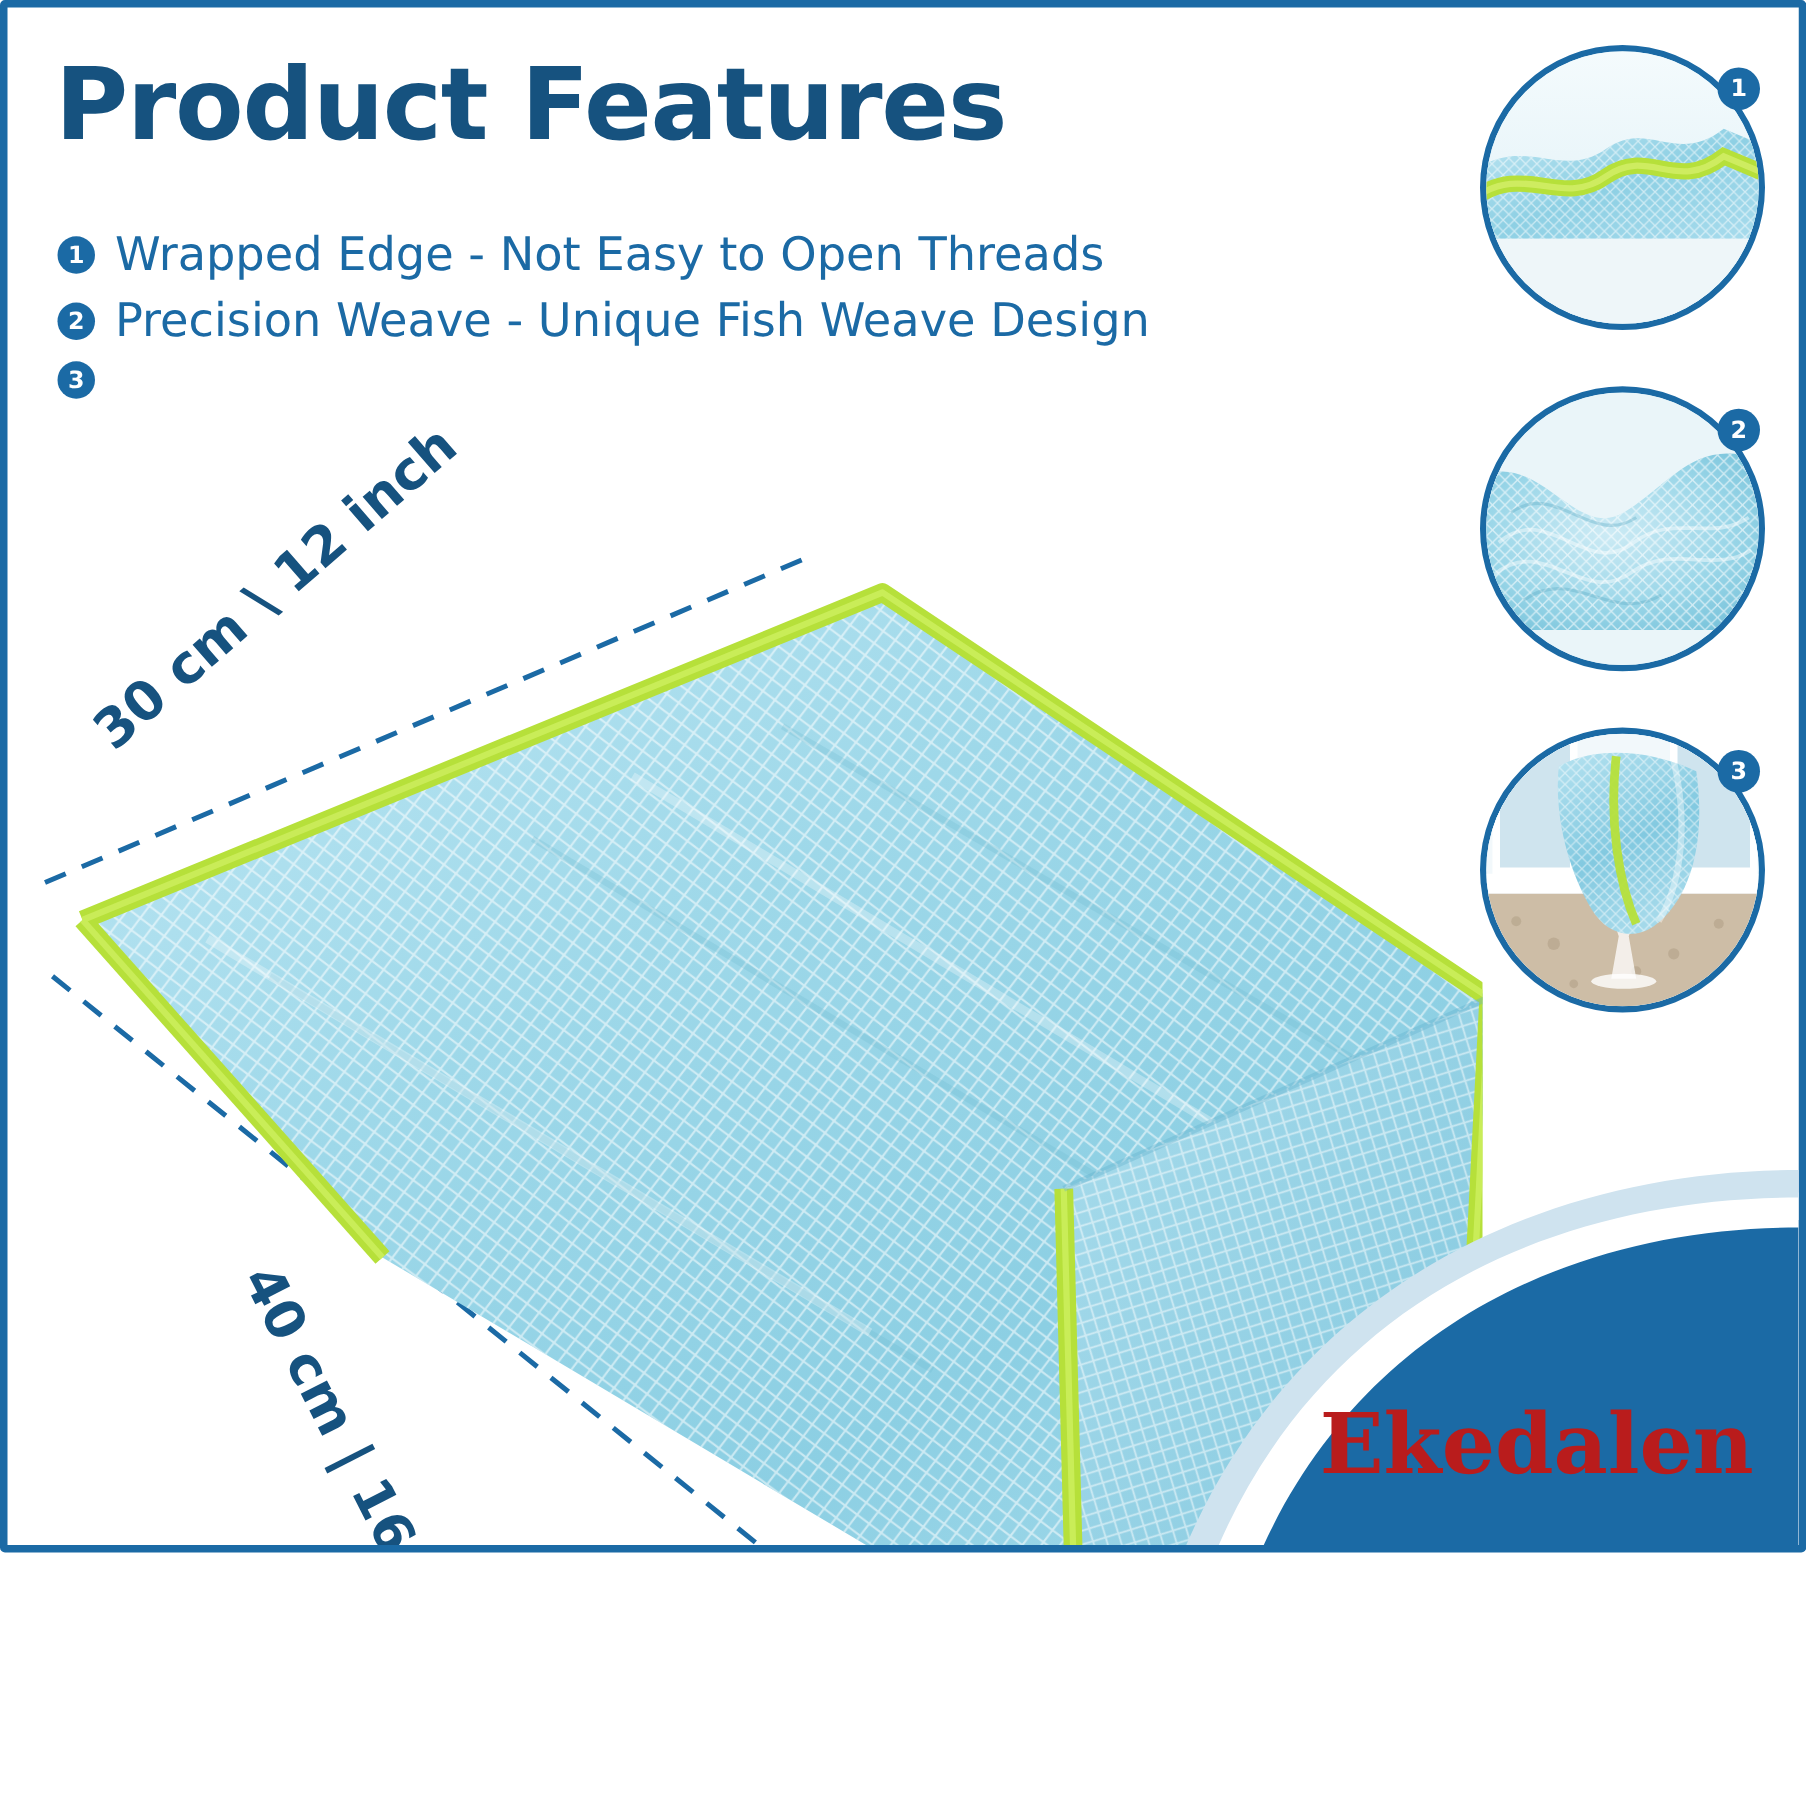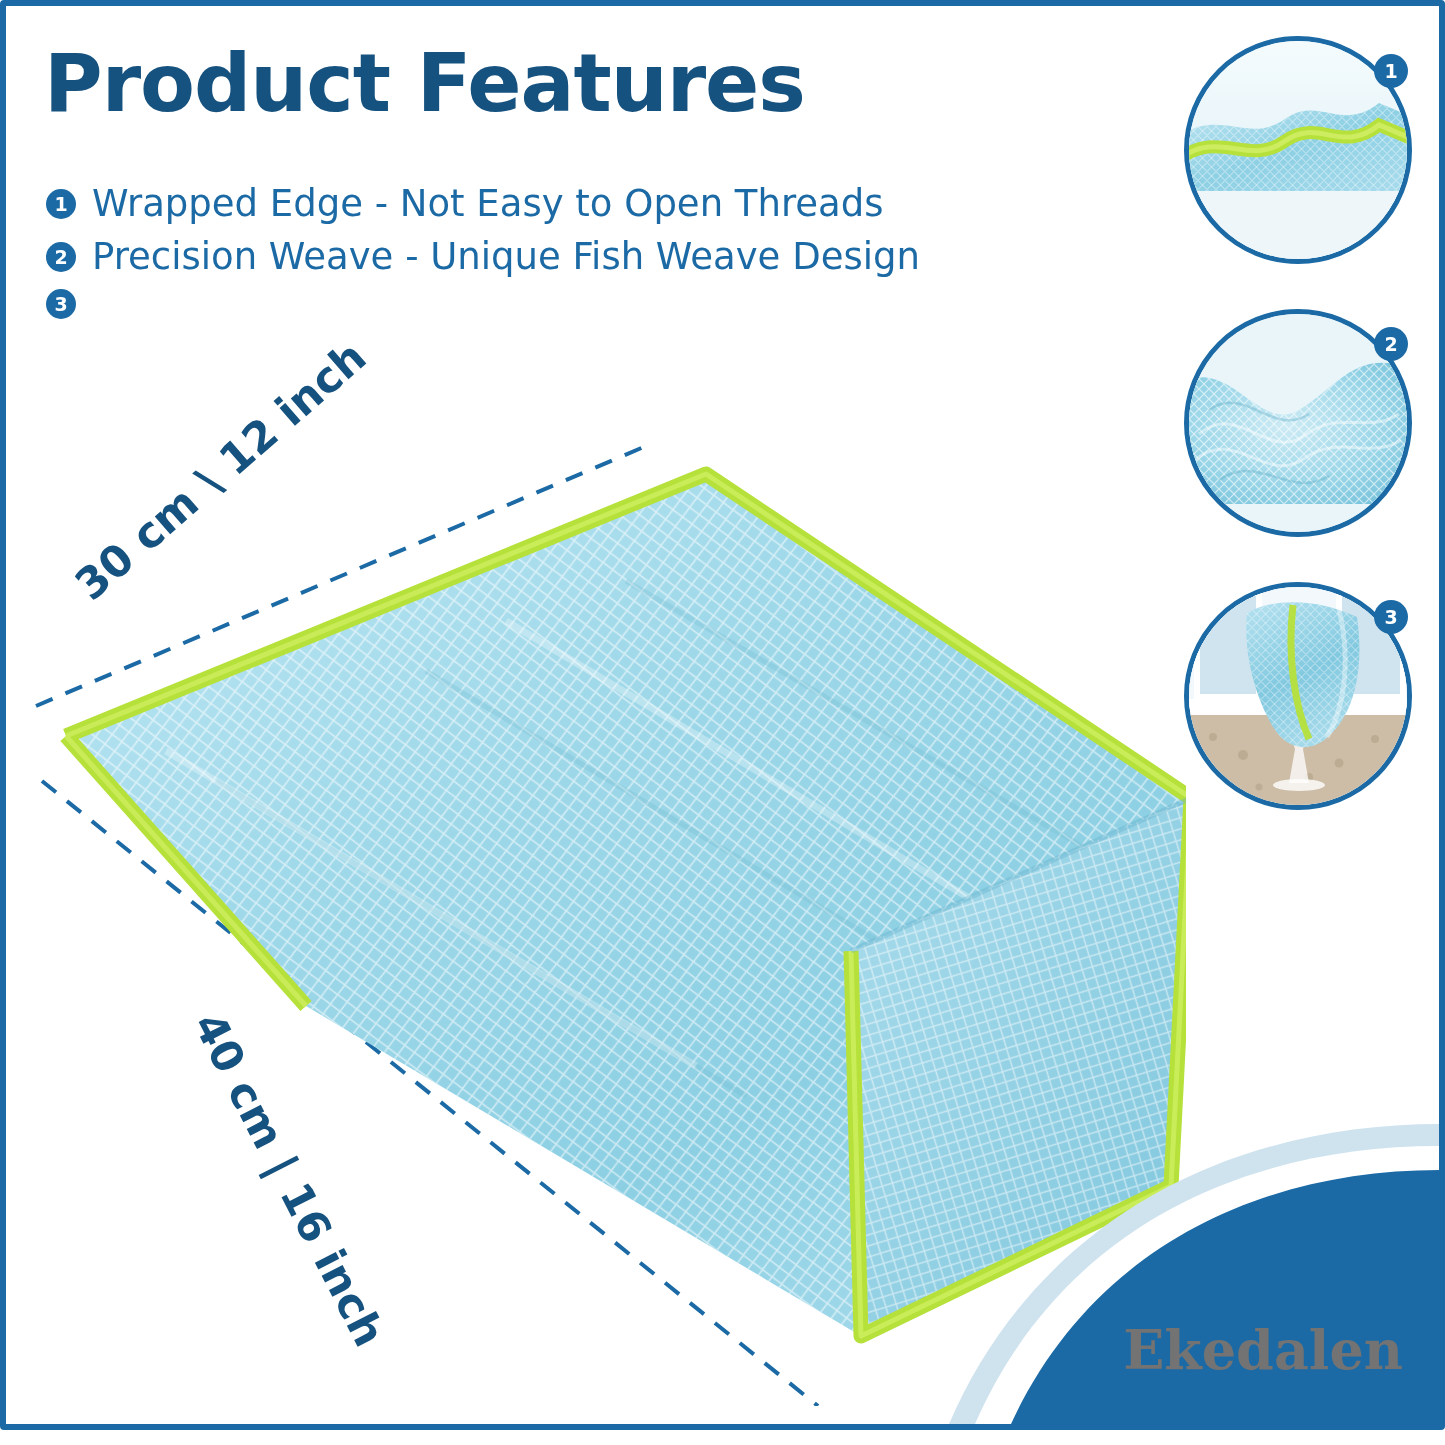--- a/index.html
+++ b/index.html
@@ -3,21 +3,21 @@
 <meta charset="utf-8">
 <style>
   html,body{margin:0;padding:0;}
   body{
     width:1445px;height:1445px;overflow:hidden;
     background:#ffffff;
     font-family:"Liberation Sans", sans-serif;
     position:relative;
   }
   .frame{
-    position:absolute;left:0;top:0;width:1445px;height:1430px;
+    position:absolute;left:0;top:0;width:1445px;height:1242px;
     border:6px solid #1b6aa5;box-sizing:border-box;border-radius:4px;
     overflow:hidden;background:#fff;
   }
 
   
   .title{
     position:absolute;left:38px;top:38px;
     font-size:80px;font-weight:bold;color:#16527f;
     letter-spacing:-1px;line-height:1;
     font-family:"DejaVu Sans","Liberation Sans",sans-serif;
@@ -79,21 +79,21 @@
     transform:rotate(63deg);transform-origin:left center;
   }
 
   
   .brandcorner{
     position:absolute;right:0;bottom:0;width:560px;height:300px;
     overflow:hidden;pointer-events:none;
   }
   .brandname{
     position:absolute;right:36px;bottom:42px;
-    color:#737373;font-size:54px;font-weight:bold;
+    color:#b91c1c;font-size:67px;font-weight:bold;
     font-family:"DejaVu Serif","Liberation Serif",serif;
     letter-spacing:0px;z-index:4;
   }
 </style>
 </head>
 <body>
 
 <div class="frame">
 
   <div class="title">Product Features</div>

